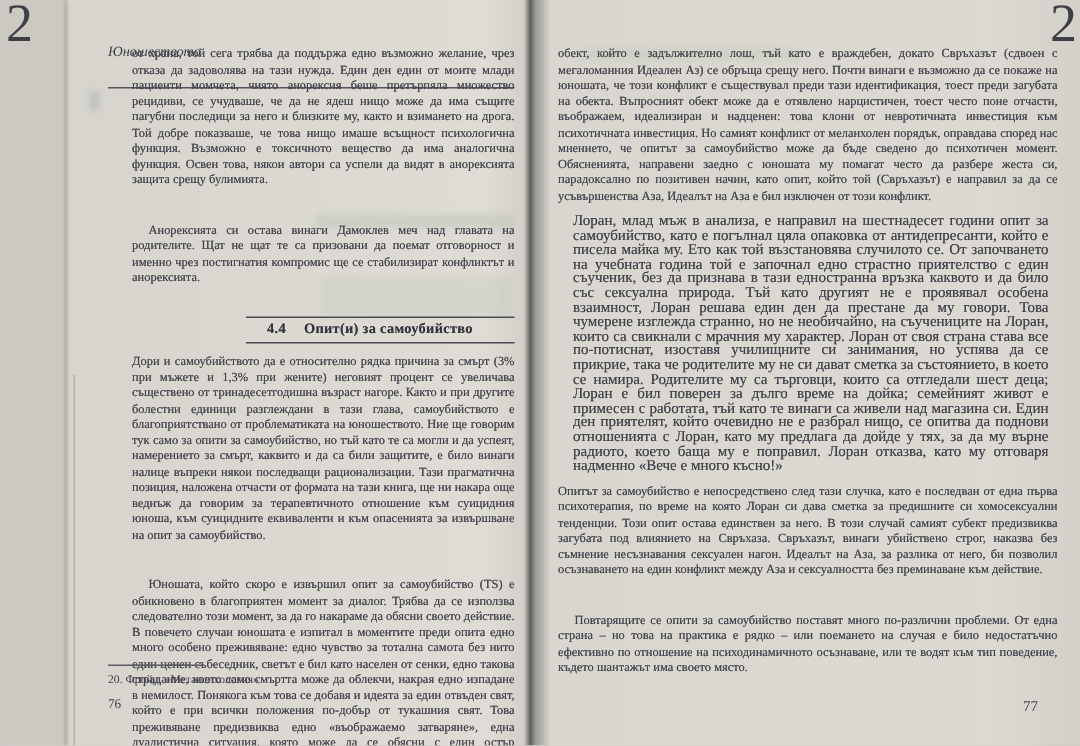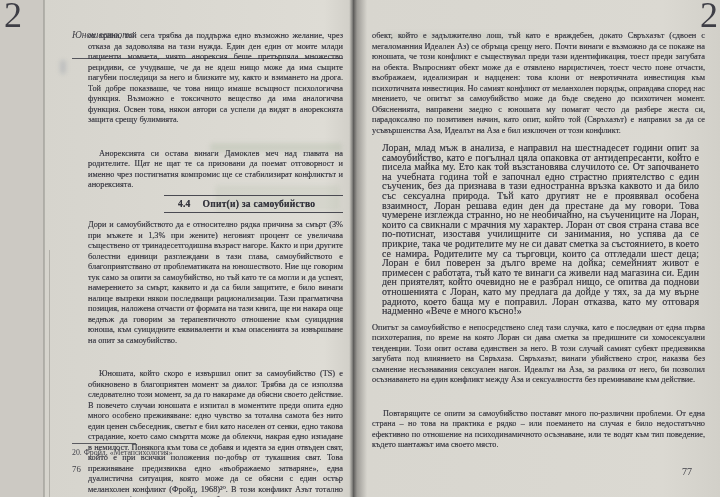--- a/index.html
+++ b/index.html
@@ -39,21 +39,21 @@
     position:absolute;top:31px;
     font-size:8.3px;line-height:10.5px;text-align:justify;
     text-shadow:0 0 .35px rgba(60,60,72,.75);
   }
   .page-left .textcol{left:44px;right:4px;}
   .page-right .textcol{left:20px;right:15px;}
   .textcol p{margin:0;}
   .textcol p.ind{text-indent:11px;margin-top:23px;}
 
   .section-heading{
-    margin:4px 0 7px 76px;
+    margin:20px 0 7px 76px;
     border-top:1.2px solid #4a4a52;border-bottom:1.2px solid #4a4a52;
     padding:3px 0 3px 14px;
     font-weight:bold;font-size:9.6px;letter-spacing:.2px;color:#35353d;
     text-align:left;text-indent:0;
   }
   .section-heading .sh-num{margin-right:12px;}
 
   .case-study{
     margin:7px 6px 7px 10px;
     font-size:10px;line-height:9.6px;text-align:justify;

